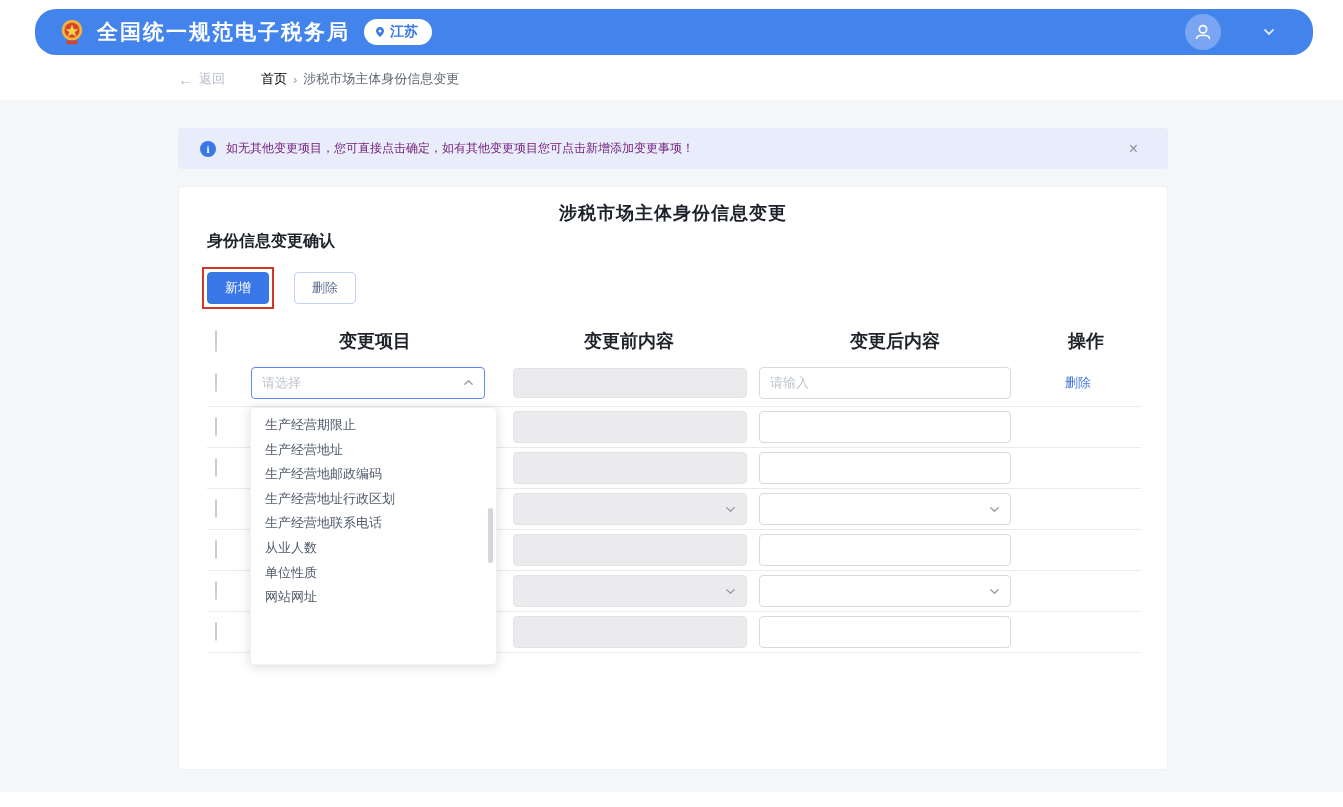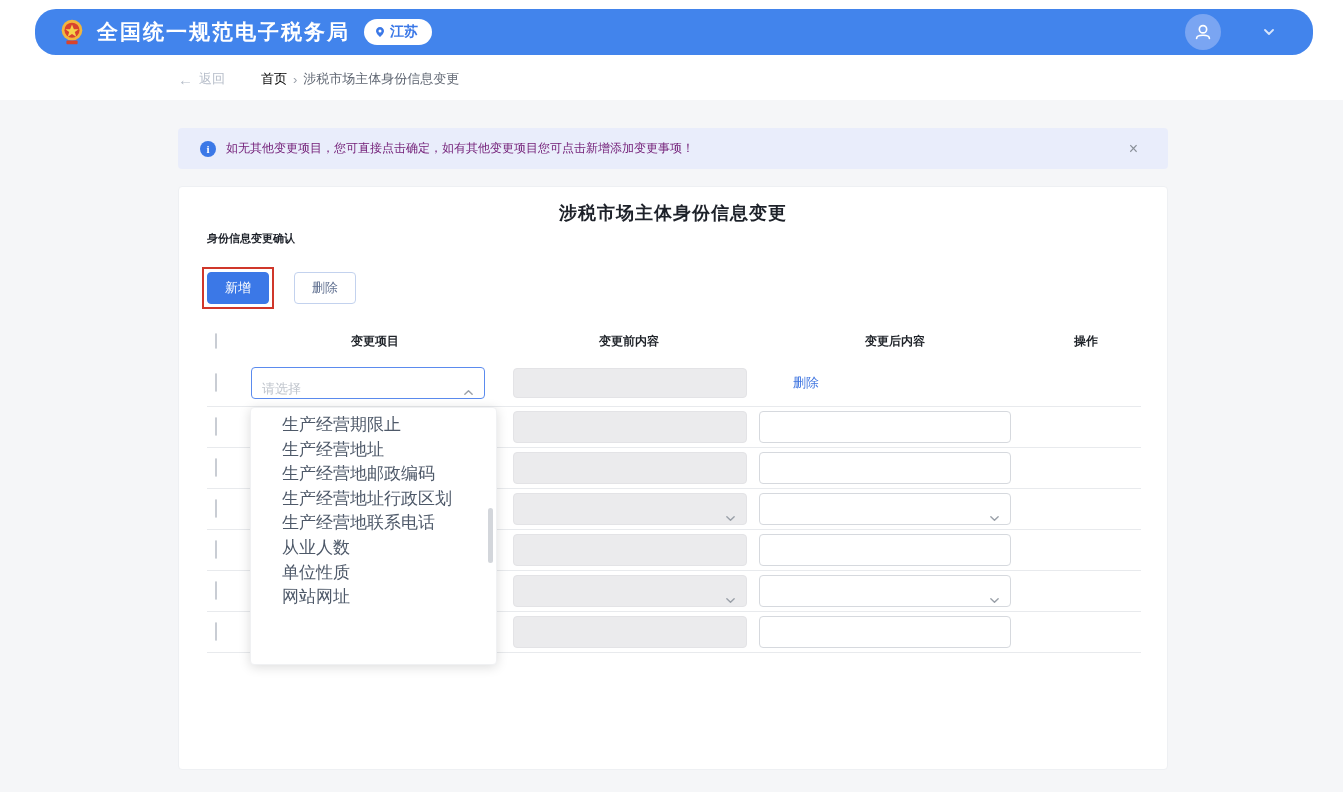--- a/index.html
+++ b/index.html
@@ -40,55 +40,55 @@
              font-size:11px; font-weight:bold; display:flex; align-items:center; justify-content:center;
              margin:0 10px 0 22px; font-family:"Liberation Serif",serif; }
   .banner-text { font-size:12px; color:#701a75; }
   .banner-close { margin-left:auto; margin-right:30px; color:#8a9099; font-size:16px; cursor:pointer; line-height:1; }
 
   
   .card { position:absolute; left:178px; top:186px; width:990px; height:584px; background:#ffffff;
           border:1px solid #eef0f3; border-radius:4px; }
   .card-title { position:absolute; left:0; top:14px; width:100%; text-align:center;
                 font-size:18px; font-weight:bold; color:#1d2129; letter-spacing:1px; }
-  .section-title { position:absolute; left:28px; top:44px; font-size:11px; font-weight:bold; color:#1d2129; }
+  .section-title { position:absolute; left:28px; top:44px; font-size:16px; font-weight:bold; color:#1d2129; }
 
   .btn-row { position:absolute; left:23px; top:80px; display:flex; align-items:center; gap:20px; }
   .annot { border:2px solid #d0372a; padding:3px; display:inline-block; line-height:0; }
   .btn { height:32px; min-width:62px; padding:0 16px; border-radius:4px; font-size:13px; cursor:pointer;
          display:inline-flex; align-items:center; justify-content:center; line-height:normal; }
   .btn-primary { background:#3b78e7; color:#ffffff; border:1px solid #3b78e7; }
   .btn-plain { background:#ffffff; color:#607090; border:1px solid #c3d2ee; }
 
   
   .tbl { position:absolute; left:28px; top:136px; width:934px; }
   .trow { display:grid; grid-template-columns:44px 248px 260px 272px 1fr; align-items:center; }
-  .thead { height:36px; font-size:12px; font-weight:bold; color:#1f2329; }
+  .thead { height:36px; font-size:18px; font-weight:bold; color:#1f2329; }
   .th-c { text-align:center; }
   .row1 { height:48px; border-bottom:1px solid #e8eaed; }
   .brow { height:41px; border-bottom:1px solid #e8eaed; }
   .cb { width:14px; height:14px; border:1px solid #c9cdd4; border-radius:2px; background:#fff;
         margin-left:8px; cursor:pointer; }
-  .ctl { height:32px; border-radius:4px; display:flex; align-items:flex-end; font-size:13px; }
+  .ctl { height:32px; border-radius:4px; display:flex; align-items:center; font-size:13px; }
   .sel-focus { width:234px; border:1px solid #5b8bee; background:#fff; padding:0 10px; cursor:pointer; }
   .sel-focus .ph { color:#bfc4cc; }
   .caret { margin-left:auto; width:11px; height:11px; color:#9aa0a8; }
   .dis { width:234px; margin-left:14px; background:#ebebed; border:1px solid #e3e3e6; }
   .dis.short { height:30px; }
   .wht { width:252px; background:#fff; border:1px solid #d6d9de; padding:0 10px; }
   .wht input { border:none; outline:none; width:100%; font-size:13px; color:#333; background:transparent;
                font-family:inherit; }
   .wht input::placeholder { color:#bfc4cc; }
   .del-link { color:#4076e0; font-size:13px; margin-left:34px; cursor:pointer; }
 
   
   .dropdown { position:absolute; left:250px; top:407px; width:247px; height:258px; background:#ffffff;
               border-radius:4px; box-shadow:0 2px 12px rgba(0,0,0,.14); border:1px solid #f0f1f3;
               padding:5px 0; z-index:5; }
-  .opt { height:24.6px; line-height:24.6px; padding-left:31px; font-size:17px; color:#4e5969;
+  .opt { height:24.6px; line-height:24.6px; padding-left:14px; font-size:13px; color:#4e5969;
          cursor:pointer; white-space:nowrap; }
   .dd-thumb { position:absolute; right:3px; top:100px; width:5px; height:55px; background:#d3d6db;
               border-radius:3px; cursor:pointer; }
 </style>
 </head>
 <body>
 
 <div id="app">
 
   <div class="band"></div>
@@ -163,20 +163,25 @@
           <div class="ctl sel-focus">
             <span class="ph">请选择</span>
             <svg class="caret" viewBox="0 0 12 12">
               <path d="M2 8 L6 4 L10 8" fill="none" stroke="#9aa0a8" stroke-width="1.5" stroke-linecap="round" stroke-linejoin="round"></path>
             </svg>
           </div>
         </div>
         <div>
             <div class="ctl dis short"></div>
           </div>
+        <div>
+          <div class="ctl wht">
+            <input placeholder="请输入" style="">
+          </div>
+        </div>
         <div><span class="del-link">删除</span></div>
       </div>
 
       <div class="trow brow">
         <div><span class="cb"></span></div>
         <div></div>
         <div>
             <div class="ctl dis"></div>
           </div>
         <div>

